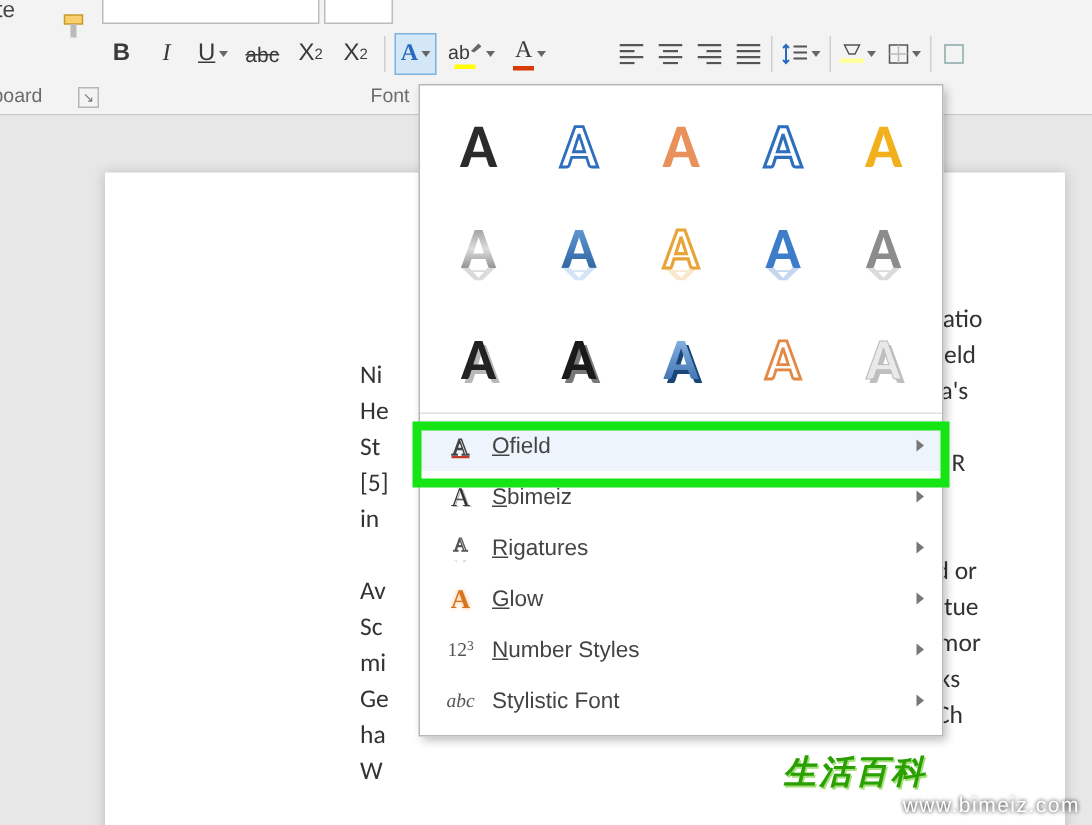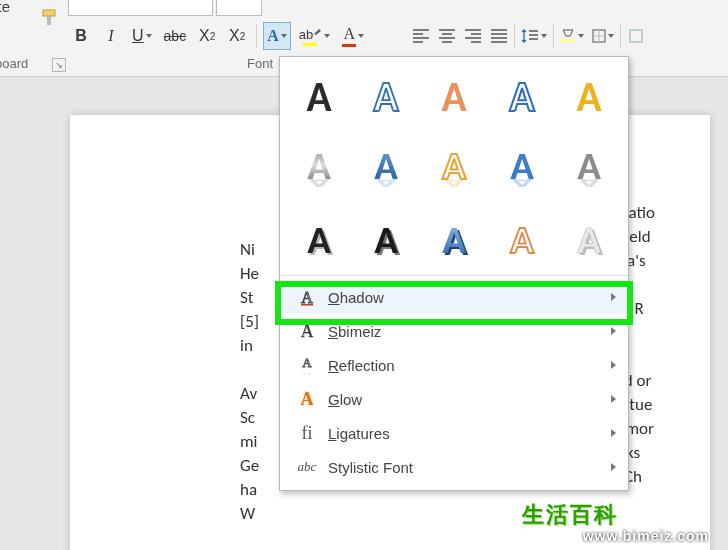--- a/index.html
+++ b/index.html
@@ -50,22 +50,22 @@
   .fx-item { display:flex; align-items:center; height:34px; padding:0 14px; font-size:15px; color:#444; position:relative; cursor:default; }
   .fx-item.hl { background:#eef4fb; }
   .fx-item .ico { width:26px; display:flex; justify-content:center; margin-right:8px; font-family:Georgia, serif; font-size:18px; color:#555; }
   .fx-item .arrow { position:absolute; right:12px; width:0; height:0; border-top:4px solid transparent; border-bottom:4px solid transparent; border-left:5px solid #777; }
   .mnemonic { text-decoration: underline; }
 
   
   .green-box { position:absolute; left:275px; top:281px; width:358px; height:44px; border:6px solid #15e415; pointer-events:none; z-index:50; }
 
   
-  .watermark { position:absolute; right:19px; bottom:6px; font-size:14px; color:#fff; letter-spacing:1px; text-shadow:0 0 3px #000; z-index:60;font-weight:bold; }
-  .wm-logo { position:absolute; right:110px; bottom:20px; color:#2aa000; font-weight:bold; font-size:22px; text-shadow:1px 1px 0 #a4e07b; z-index:60; letter-spacing:2px;}
+  .watermark { position:absolute; right:8px; bottom:6px; font-size:14px; color:#fff; letter-spacing:1px; text-shadow:0 0 3px #000; z-index:60; }
+  .wm-logo { position:absolute; right:110px; bottom:20px; color:#2aa000; font-weight:bold; font-size:22px; text-shadow:1px 1px 0 #a4e07b; z-index:60; letter-spacing:2px;font-style:italic;}
 </style>
 </head>
 <body>
 
 <div class="ribbon">
   <div class="fontname-box"></div>
   <div class="fontsize-box"></div>
 
   <div class="paste-group">
     <span class="paste-label">ste</span>
@@ -318,50 +318,50 @@
 
   <div class="fx-divider"></div>
   <div class="fx-menu">
     <div class="fx-item hl">
       <span class="ico">
           <svg width="18" height="18">
             <text x="9" y="15" text-anchor="middle" font-size="16" font-family="Georgia" fill="none" stroke="#444" stroke-width="1">A</text>
             <rect x="3" y="16" width="12" height="1.5" fill="#c0392b"></rect>
           </svg>
         </span>
-      <span><span class="mnemonic">O</span><span>hadow</span></span>
+      <span><span class="mnemonic">O</span><span>field</span></span>
       <span class="arrow"></span>
     </div>
     <div class="fx-item">
       <span class="ico">
           <span style="position:relative"><span style="position:absolute;left:1px;top:1px;color:#bbb">A</span><span style="position:relative;color:#333">A</span></span>
         </span>
       <span><span class="mnemonic">S</span><span>bimeiz</span></span>
       <span class="arrow"></span>
     </div>
     <div class="fx-item">
       <span class="ico">
           <svg width="18" height="20">
             <text x="9" y="12" text-anchor="middle" font-size="13" font-family="Georgia" fill="none" stroke="#555" stroke-width="0.9">A</text>
             <text x="9" y="12" text-anchor="middle" font-size="13" font-family="Georgia" fill="#bbb" opacity="0.5" transform="scale(1,-0.6) translate(0,-42)">A</text>
           </svg>
         </span>
-      <span><span class="mnemonic">R</span><span>eflection</span></span>
+      <span><span class="mnemonic">R</span><span>igatures</span></span>
       <span class="arrow"></span>
     </div>
     <div class="fx-item">
       <span class="ico">
           <span style="color:#d9731c;text-shadow:0 0 3px #f3b77c;font-weight:bold">A</span>
         </span>
       <span><span class="mnemonic">G</span><span>low</span></span>
       <span class="arrow"></span>
     </div>
     <div class="fx-item">
-      <span class="ico" style="font-family:Georgia">fi</span>
-      <span><span class="mnemonic">L</span><span>igatures</span></span>
+      <span class="ico" style="font-size:13px">12<sub style="font-size:9px">3</sub></span>
+      <span><span class="mnemonic">N</span><span>umber Styles</span></span>
       <span class="arrow"></span>
     </div>
     <div class="fx-item">
       <span class="ico" style="font-size:13px;font-style:italic">abc</span>
       <span>Stylistic Font</span>
       <span class="arrow"></span>
     </div>
   </div>
 </div>
 

